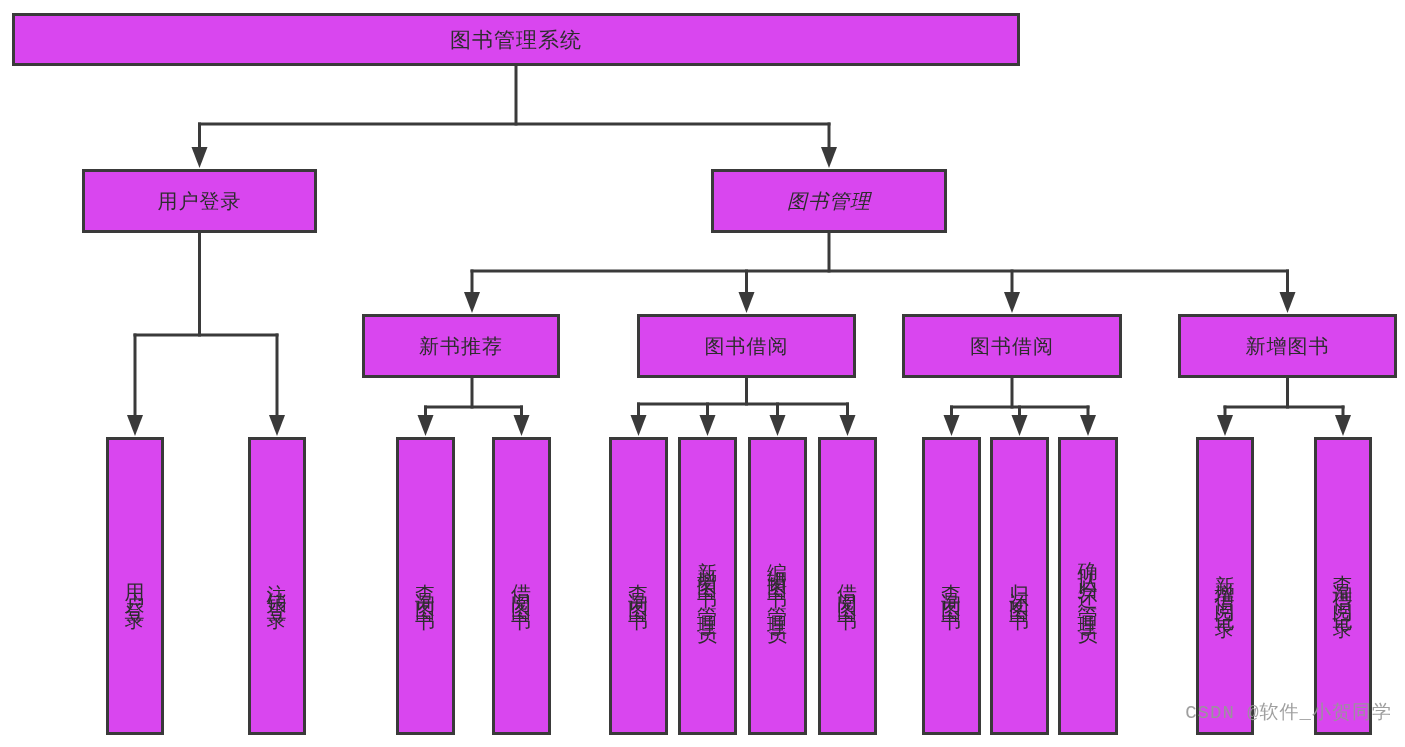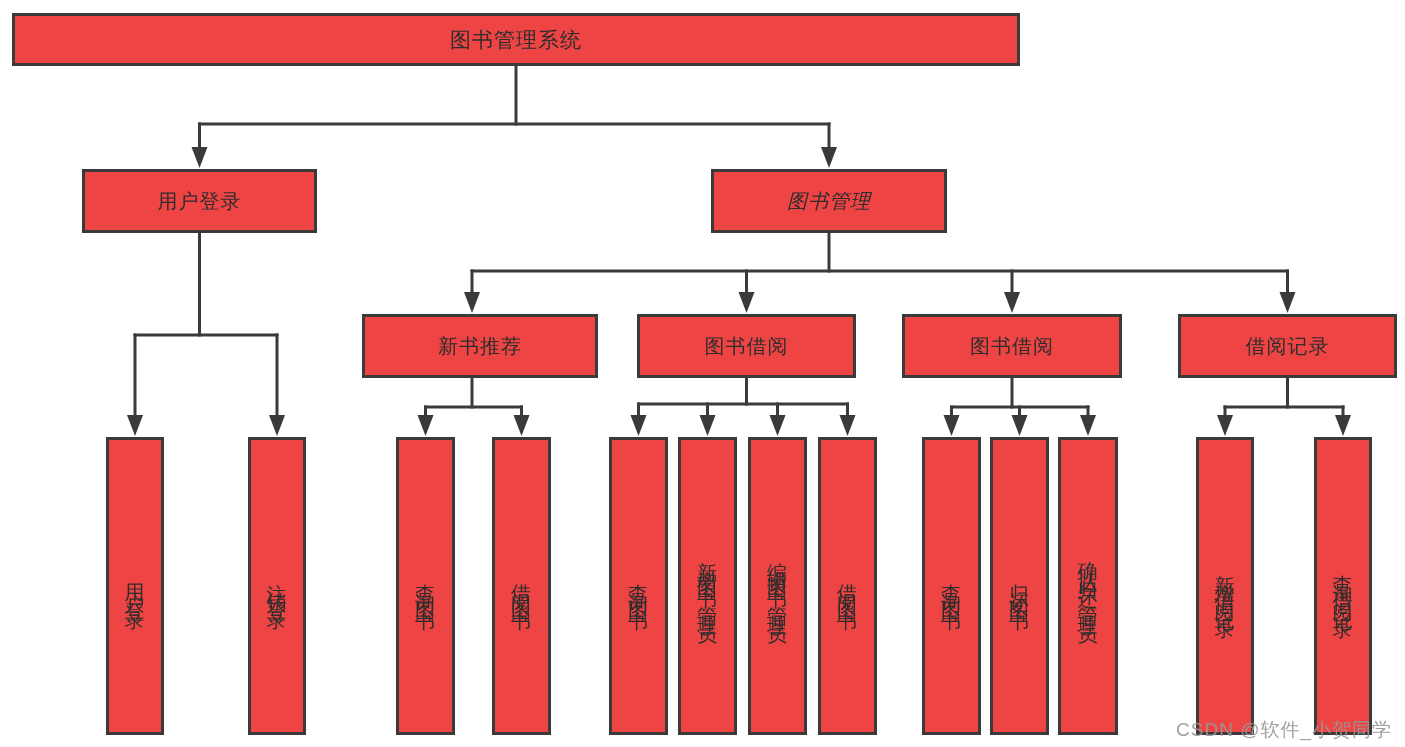--- a/index.html
+++ b/index.html
@@ -1,29 +1,29 @@
 <!DOCTYPE html>
 <html><head>
 <meta charset="utf-8">
 <style>
   html,body{margin:0;padding:0;background:#ffffff;}
   body{width:1405px;height:747px;position:relative;overflow:hidden;
        font-family:"Liberation Sans","DejaVu Sans",sans-serif;}
   #stage{position:absolute;left:0;top:0;width:1405px;height:747px;background:#ffffff;}
   #connectors{position:absolute;left:0;top:0;z-index:0;}
-  .node{position:absolute;box-sizing:border-box;background:#ef4444;
+  .node{position:absolute;box-sizing:border-box;background:#d946ef;
         border:3px solid #3a3a3a;display:flex;align-items:center;justify-content:center;
         color:#2d2d2d;z-index:1;}
   .node.h .label{font-size:20px;letter-spacing:1px;white-space:nowrap;}
   .node.root .label{font-size:21px;letter-spacing:1px;}
   .node.v .label{writing-mode:vertical-rl;text-orientation:mixed;
                  font-size:20px;letter-spacing:9px;line-height:1;white-space:nowrap;}
-  #watermark{position:absolute;right:13px;bottom:4px;z-index:5;
+  #watermark{position:absolute;right:13px;bottom:22px;z-index:5;
              font-size:19px;color:rgba(151,151,151,0.92);letter-spacing:1px;
-             white-space:nowrap;}
+             white-space:nowrap;font-family:Liberation Mono, monospace;}
 </style>
 </head>
 <body>
 
 <div id="stage">
   <svg id="connectors" width="1405" height="747" viewBox="0 0 1405 747">
       <line x1="516" y1="65" x2="516" y2="124" stroke="#3a3a3a" stroke-width="3" stroke-linecap="square"></line>
       <line x1="199.5" y1="124" x2="829" y2="124" stroke="#3a3a3a" stroke-width="3" stroke-linecap="square"></line>
       <line x1="199.5" y1="124" x2="199.5" y2="153" stroke="#3a3a3a" stroke-width="3" stroke-linecap="square"></line>
       <polygon points="191.5,147 207.5,147 199.5,168" fill="#3a3a3a"></polygon>
@@ -85,21 +85,21 @@
       </div>
       <div class="node v" style="left: 106px; top: 437px; width: 58px; height: 298px;">
         <span class="label">用户登录</span>
       </div>
       <div class="node v" style="left: 248px; top: 437px; width: 58px; height: 298px;">
         <span class="label">注销登录</span>
       </div>
       <div class="node h" style="left: 711px; top: 169px; width: 236px; height: 64px; font-style: italic;">
         <span class="label">图书管理</span>
       </div>
-      <div class="node h" style="left: 362px; top: 314px; width: 236px; height: 64px;">
+      <div class="node h" style="left: 362px; top: 314px; width: 198px; height: 64px;">
         <span class="label">新书推荐</span>
       </div>
       <div class="node v" style="left: 396px; top: 437px; width: 59px; height: 298px;">
         <span class="label">查询图书</span>
       </div>
       <div class="node v" style="left: 492px; top: 437px; width: 59px; height: 298px;">
         <span class="label">借阅图书</span>
       </div>
       <div class="node h" style="left: 637px; top: 314px; width: 219px; height: 64px; justify-content: center;">
         <span class="label">图书借阅</span>
@@ -122,21 +122,21 @@
       <div class="node v" style="left: 922px; top: 437px; width: 59px; height: 298px;">
         <span class="label">查询图书</span>
       </div>
       <div class="node v" style="left: 990px; top: 437px; width: 59px; height: 298px;">
         <span class="label">归还图书</span>
       </div>
       <div class="node v" style="left: 1058px; top: 437px; width: 60px; height: 298px;">
         <span class="label">确认归还（管理员）</span>
       </div>
       <div class="node h" style="left: 1178px; top: 314px; width: 219px; height: 64px;">
-        <span class="label">借阅记录</span>
+        <span class="label">新增图书</span>
       </div>
       <div class="node v" style="left: 1196px; top: 437px; width: 58px; height: 298px;">
         <span class="label">新增借阅记录</span>
       </div>
       <div class="node v" style="left: 1314px; top: 437px; width: 58px; height: 298px;">
         <span class="label">查询借阅记录</span>
       </div>
     </div>
   <div id="watermark">CSDN @软件_小贺同学</div>
 </div>

